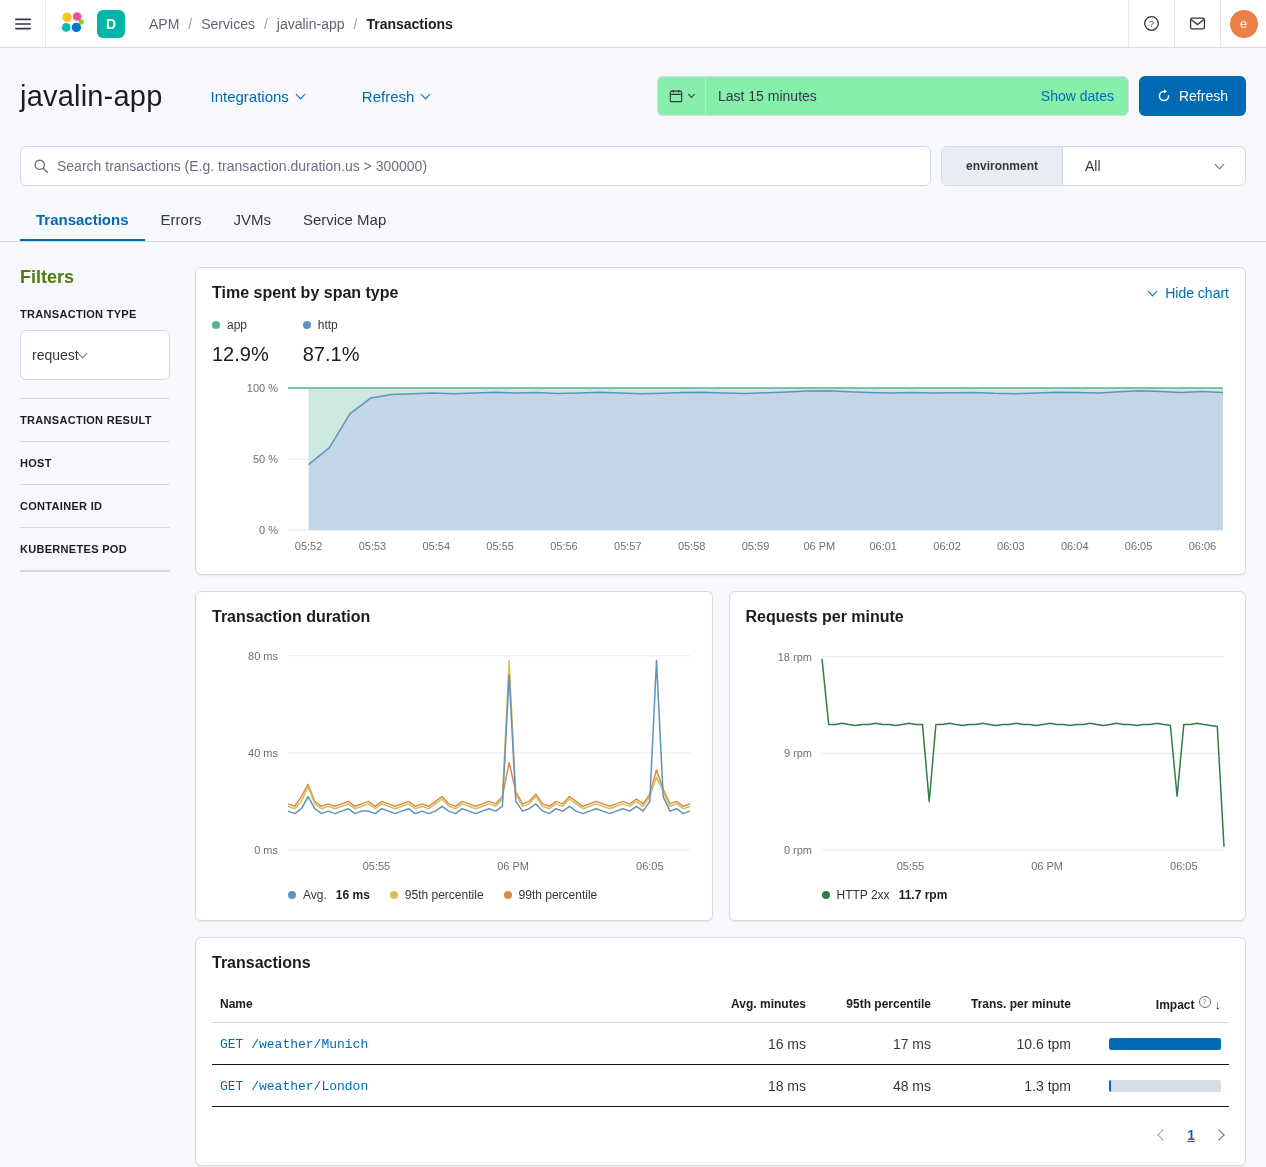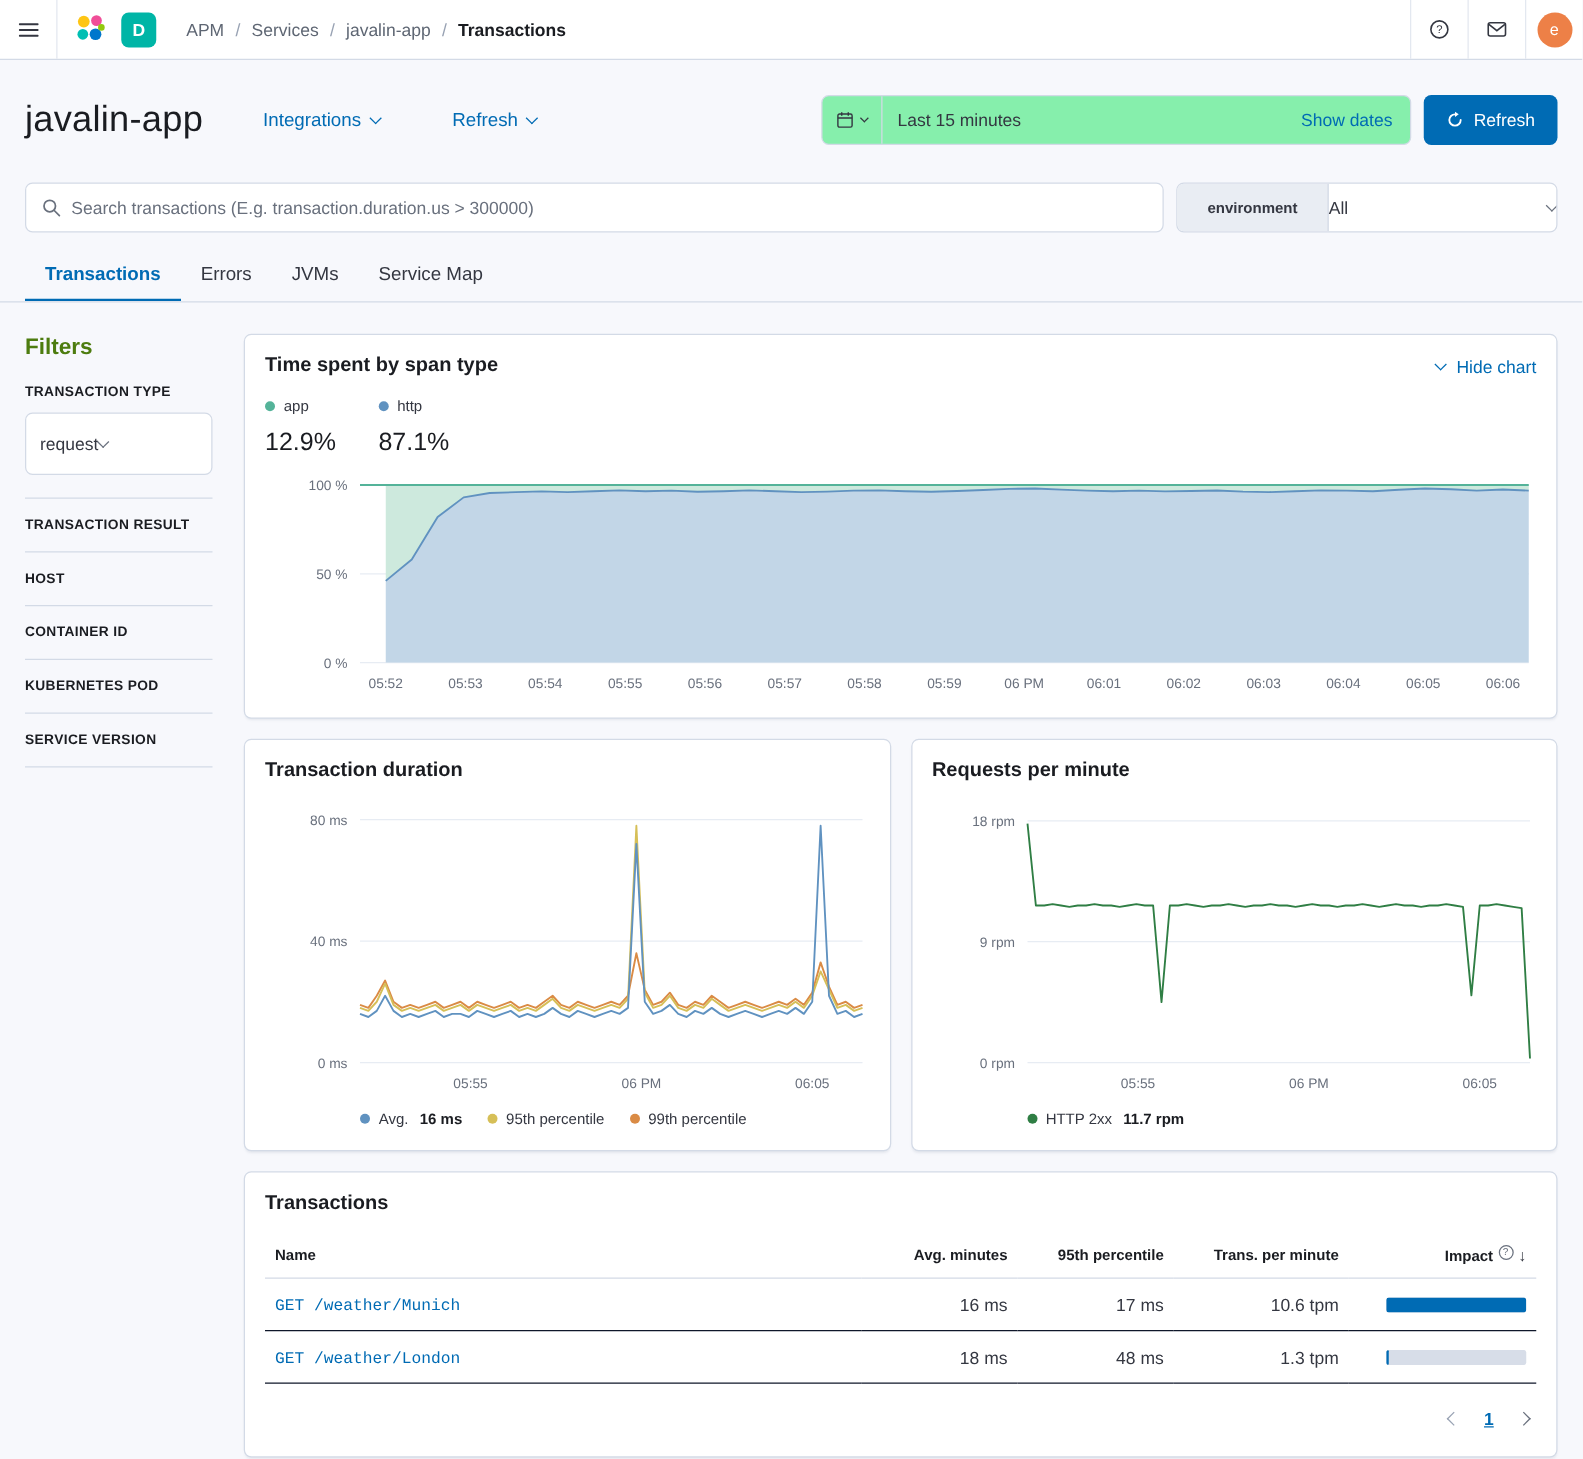--- a/index.html
+++ b/index.html
@@ -33,21 +33,21 @@
   .dp-show{color:#006BB4;padding-right:14px;font-weight:500;cursor:pointer}
   .refresh-btn{height:40px;padding:0 18px;background:#006BB4;border:none;border-radius:6px;color:#fff;font-size:14px;font-weight:500;display:inline-flex;align-items:center;gap:8px;cursor:pointer;font-family:inherit}
 
   
   .search-row{display:flex;gap:10px;padding:0 20px;margin-top:30px}
   .search-box{flex:1;height:40px;background:#fff;border:1px solid #d3dae6;border-radius:6px;display:flex;align-items:center;padding:0 12px;gap:8px}
   .search-box input{border:none;outline:none;flex:1;font-size:14px;color:#343741;font-family:inherit;background:transparent}
   .search-box input::placeholder{color:#69707d}
   .env{width:305px;height:40px;display:flex;border:1px solid #d3dae6;border-radius:6px;overflow:hidden;background:#fff}
   .env-label{background:#e9edf3;display:flex;align-items:center;padding:0 24px;font-size:12px;font-weight:600;color:#343741;border-right:1px solid #d3dae6}
-  .env-value{flex:1;display:flex;align-items:center;justify-content:space-between;padding:0 0;font-size:14px;color:#343741;cursor:pointer}
+  .env-value{flex:1;display:flex;align-items:center;justify-content:space-between;padding:0 22px;font-size:14px;color:#343741;cursor:pointer}
   .env-value .chev{color:#69707d}
 
   
   .tabs{display:flex;padding:0 20px;margin-top:14px;border-bottom:1px solid #d3dae6}
   .tab{padding:11px 16px 13px;font-size:15px;color:#343741;cursor:pointer}
   .tab.active{color:#006BB4;font-weight:600;box-shadow:inset 0 -2px 0 #006BB4}
 
   
   .content{display:flex;align-items:flex-start;padding:25px 20px 20px}
   aside{width:150px;flex:none;margin-right:25px}
@@ -212,21 +212,20 @@
     </div>
     <hr class="fhr">
     <div class="fsection">TRANSACTION RESULT</div>
     <hr class="fhr">
     <div class="fsection">HOST</div>
     <hr class="fhr">
     <div class="fsection">CONTAINER ID</div>
     <hr class="fhr">
     <div class="fsection">KUBERNETES POD</div>
     <hr class="fhr">
-    <div class="fsection">SERVICE VERSION</div>
     <hr class="fhr">
   </aside>
 
   <main>
 
     <section class="panel">
       <div class="panel-head">
         <h2 class="panel-title">Time spent by span type</h2>
         <span class="hide-chart">
           <span class="chev"></span>

